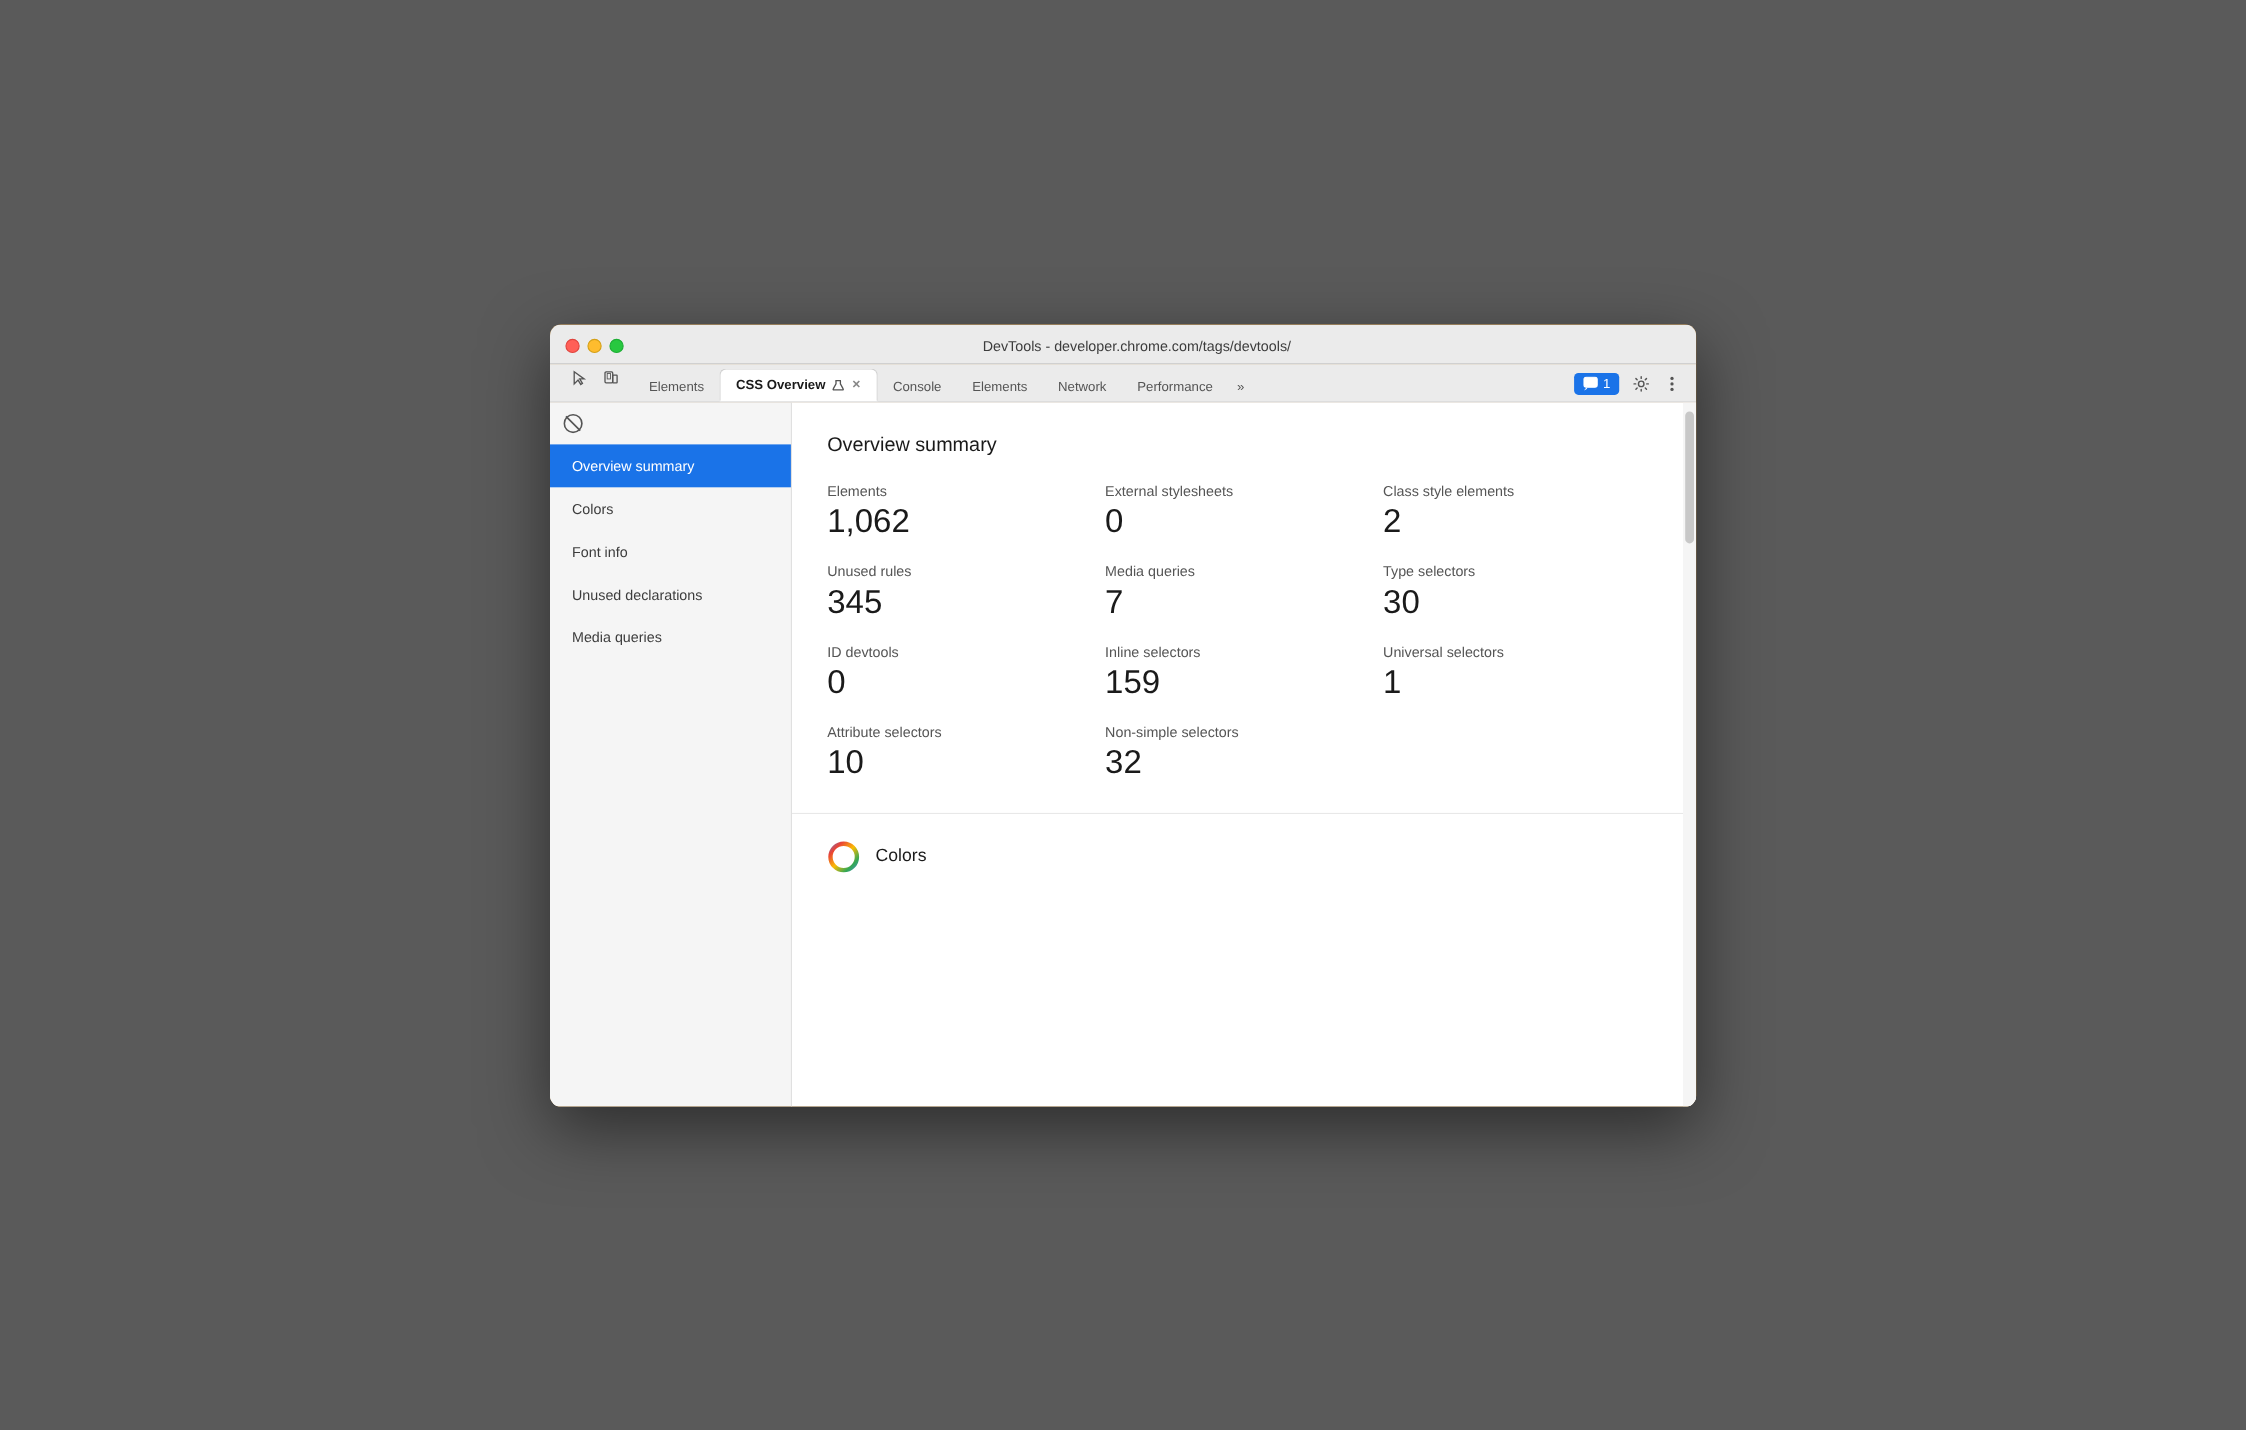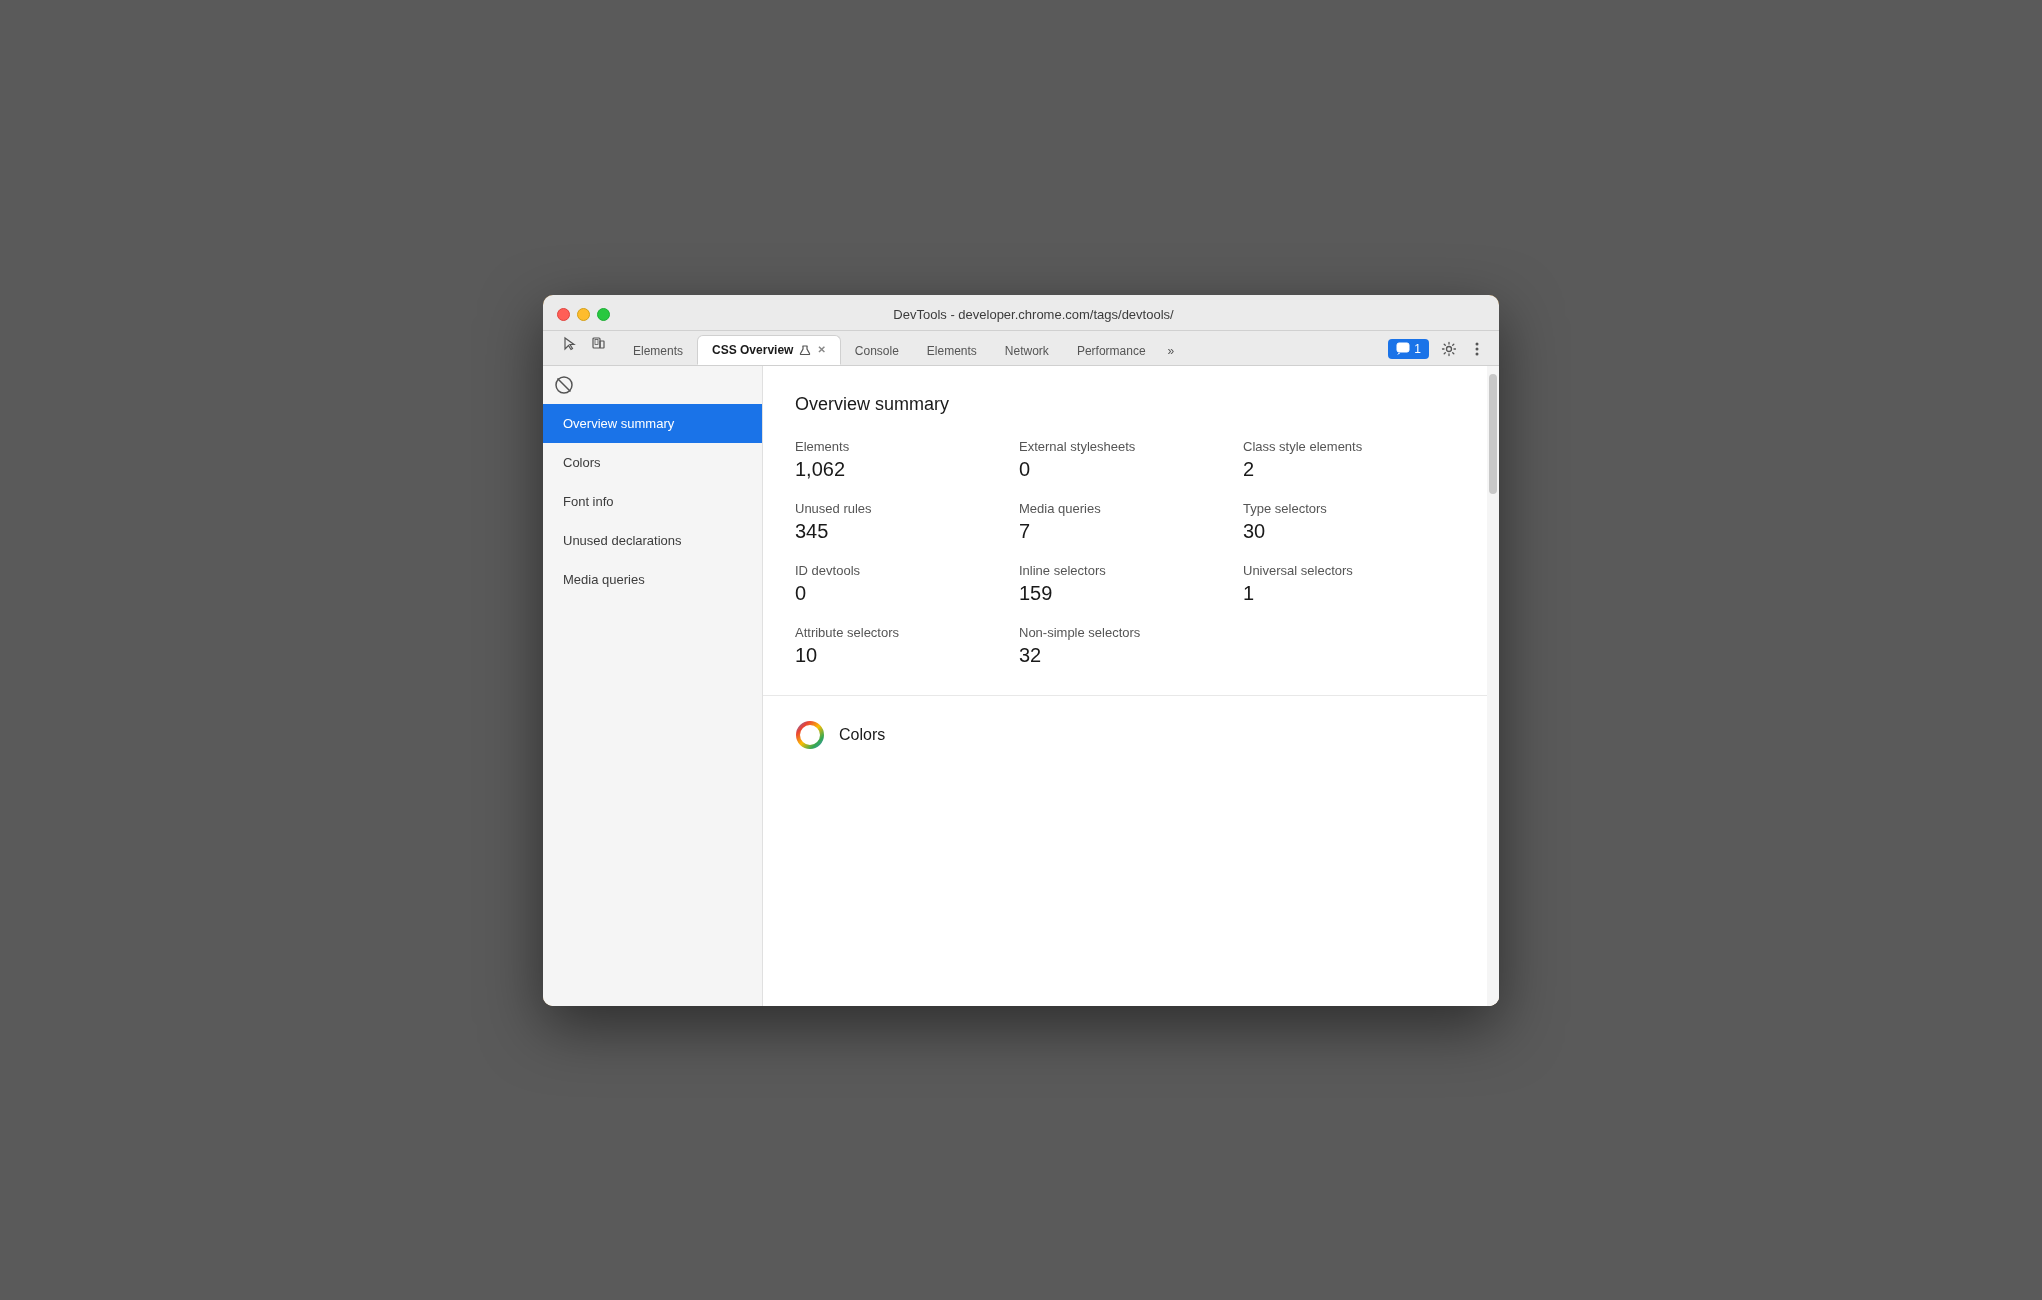--- a/index.html
+++ b/index.html
@@ -7,21 +7,21 @@
     body {
       background: #5a5a5a;
       display: flex;
       justify-content: center;
       align-items: center;
       min-height: 100vh;
       font-family: -apple-system, BlinkMacSystemFont, 'Segoe UI', sans-serif;
     }
 
     .window {
-      width: 956px;
+      width: 1042px;
       background: #a16207;
       border-radius: 10px;
       box-shadow: 0 20px 60px rgba(0,0,0,0.5);
       overflow: hidden;
     }
 
     
     .titlebar {
       background: #ebebeb;
       border-bottom: 1px solid #d0d0d0;
@@ -226,21 +226,21 @@
       flex-direction: column;
       gap: 4px;
     }
 
     .stat-label {
       font-size: 13px;
       color: #555;
     }
 
     .stat-value {
-      font-size: 20px;
+      font-size: 30px;
       font-weight: 300;
       color: #1a1a1a;
     }
 
     
     .colors-section {
       padding: 24px 32px;
       display: flex;
       align-items: center;
       gap: 14px;

